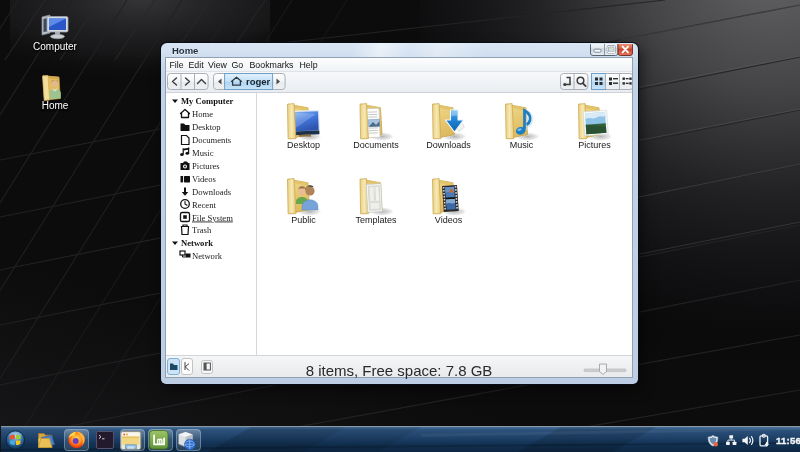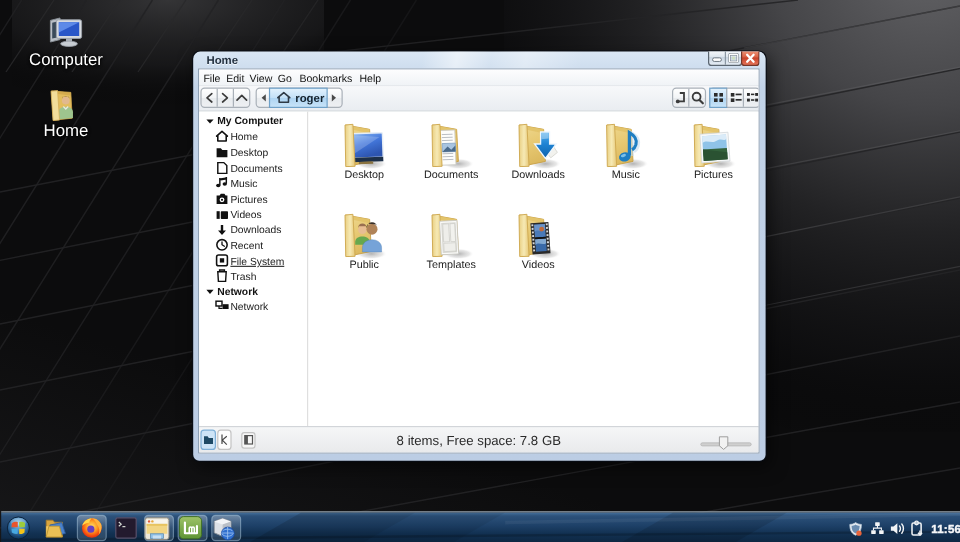--- a/index.html
+++ b/index.html
@@ -1,30 +1,30 @@
 <!DOCTYPE html>
 <html><head><meta charset="utf-8">
 <style>
 html,body{margin:0;padding:0;}
 body{width:800px;height:452px;overflow:hidden;position:relative;font-family:"Liberation Sans",sans-serif;background:#0c0c0c;}
 .abs{position:absolute;}
 
 #wall{left:0;top:0;width:800px;height:452px;}
 
-.dlabel{color:#fff;font-size:14px;text-align:center;text-shadow:0 1px 2px #000,0 0 3px #000;}
+.dlabel{color:#fff;font-size:10px;text-align:center;text-shadow:0 1px 2px #000,0 0 3px #000;}
 
 #win{left:161px;top:43px;width:477px;height:341px;background:linear-gradient(#d9e6f4,#c2d3e8 30px,#bccde4);border-radius:6px 6px 5px 5px;box-shadow:0 0 0 1px rgba(8,12,20,0.9),3px 5px 14px rgba(0,0,0,0.55);}
 #titlebar{left:0;top:0;width:100%;height:15px;border-radius:6px 6px 0 0;background:linear-gradient(100deg, rgba(255,255,255,0) 40%, rgba(255,255,255,0.5) 46%, rgba(255,255,255,0.08) 52%, rgba(255,255,255,0.35) 58%, rgba(255,255,255,0) 68%);}
 #title{left:11px;top:2px;font-size:9.5px;font-weight:bold;color:#1f2d3d;text-shadow:0 1px 0 rgba(255,255,255,0.8);}
 #winbtns{right:5px;top:0px;height:11px;}
 #wininner{left:4px;top:14px;width:466px;height:319px;background:#fff;border:1px solid #8fa1b5;}
 #menubar{left:0;top:0;width:466px;height:13px;background:linear-gradient(#fdfdfe,#f0f3f6);border-bottom:1px solid #e0e4e9;}
 .mitem{position:absolute;top:2px;font-size:8.8px;color:#111;}
 #toolbar{left:0;top:14px;width:466px;height:20px;background:linear-gradient(#f7f8fa,#e9edf1);border-bottom:1px solid #ccd2d8;}
-#sidebar{left:0;top:35px;width:90px;height:262px;background:#fff;border-right:1px solid #d8d8d8;font-size:8.5px;color:#1a1a1a;}
+#sidebar{left:0;top:35px;width:90px;height:262px;background:#fff;border-right:1px solid #d8d8d8;font-size:8.5px;color:#1a1a1a;font-family:Liberation Serif, serif;}
 #mainarea{left:91px;top:35px;width:375px;height:262px;background:#fff;}
 #statusbar{left:0;top:297px;width:466px;height:21px;background:linear-gradient(#f5f6f7,#e9eaec);border-top:1px solid #d2d5d9;}
 
 #taskbar{left:1px;top:426px;width:800px;height:26px;background:linear-gradient(#46719c 0%,#2c517a 12%,#1d4067 45%,#123152 70%,#0e2742 100%);border-top:1px solid #8e99a3;box-sizing:border-box;}
 </style></head>
 <body>
 <svg id="wall" class="abs" width="800" height="452" viewBox="0 0 800 452">
  <defs>
   <radialGradient id="gTR" cx="0.93" cy="-0.1" r="1.15">
    <stop offset="0" stop-color="#646467"></stop>
@@ -437,21 +437,21 @@
           <text x="191.5" y="55">Downloads</text>
           <text x="264.5" y="55">Music</text>
           <text x="337.5" y="55">Pictures</text>
           <text x="46.5" y="130">Public</text>
           <text x="119" y="130">Templates</text>
           <text x="191.5" y="130">Videos</text>
         </g>
       </svg>
     </div>
     <div id="statusbar" class="abs">
-      <div class="abs" style="left:0;right:0;top:6px;text-align:center;font-size:11px;color:#2a2a2a;">8 items, Free space: 7.8 GB</div>
+      <div class="abs" style="left:0;right:0;top:6px;text-align:center;font-size:15px;color:#2a2a2a;">8 items, Free space: 7.8 GB</div>
       <svg class="abs" style="left:0;top:0" width="466" height="21" viewBox="0 0 466 21">
         <rect x="1.5" y="2.5" width="12" height="16" rx="2.5" fill="#cde4f7" stroke="#7fb0d8"></rect>
         <rect x="15.5" y="2.5" width="11" height="16" rx="2.5" fill="#fdfdfd" stroke="#c3c3c3"></rect>
         <rect x="35.5" y="4.5" width="11" height="13" rx="2" fill="#f6f6f6" stroke="#c3c3c3"></rect>
         <path d="M4 7.5 L7 7.5 L8 9 L11.5 9 L11.5 14 L4 14 Z" fill="#1e4a66"></path>
         <g stroke="#444" stroke-width="1" fill="none">
           <path d="M19 6 L19 14 M19 11 L23 7.5 M19.5 11 L23 14.5"></path>
         </g>
         <rect x="38" y="7" width="6.4" height="7" fill="none" stroke="#555" stroke-width="1"></rect>
         <rect x="38" y="7" width="2.6" height="7" fill="#555"></rect>

